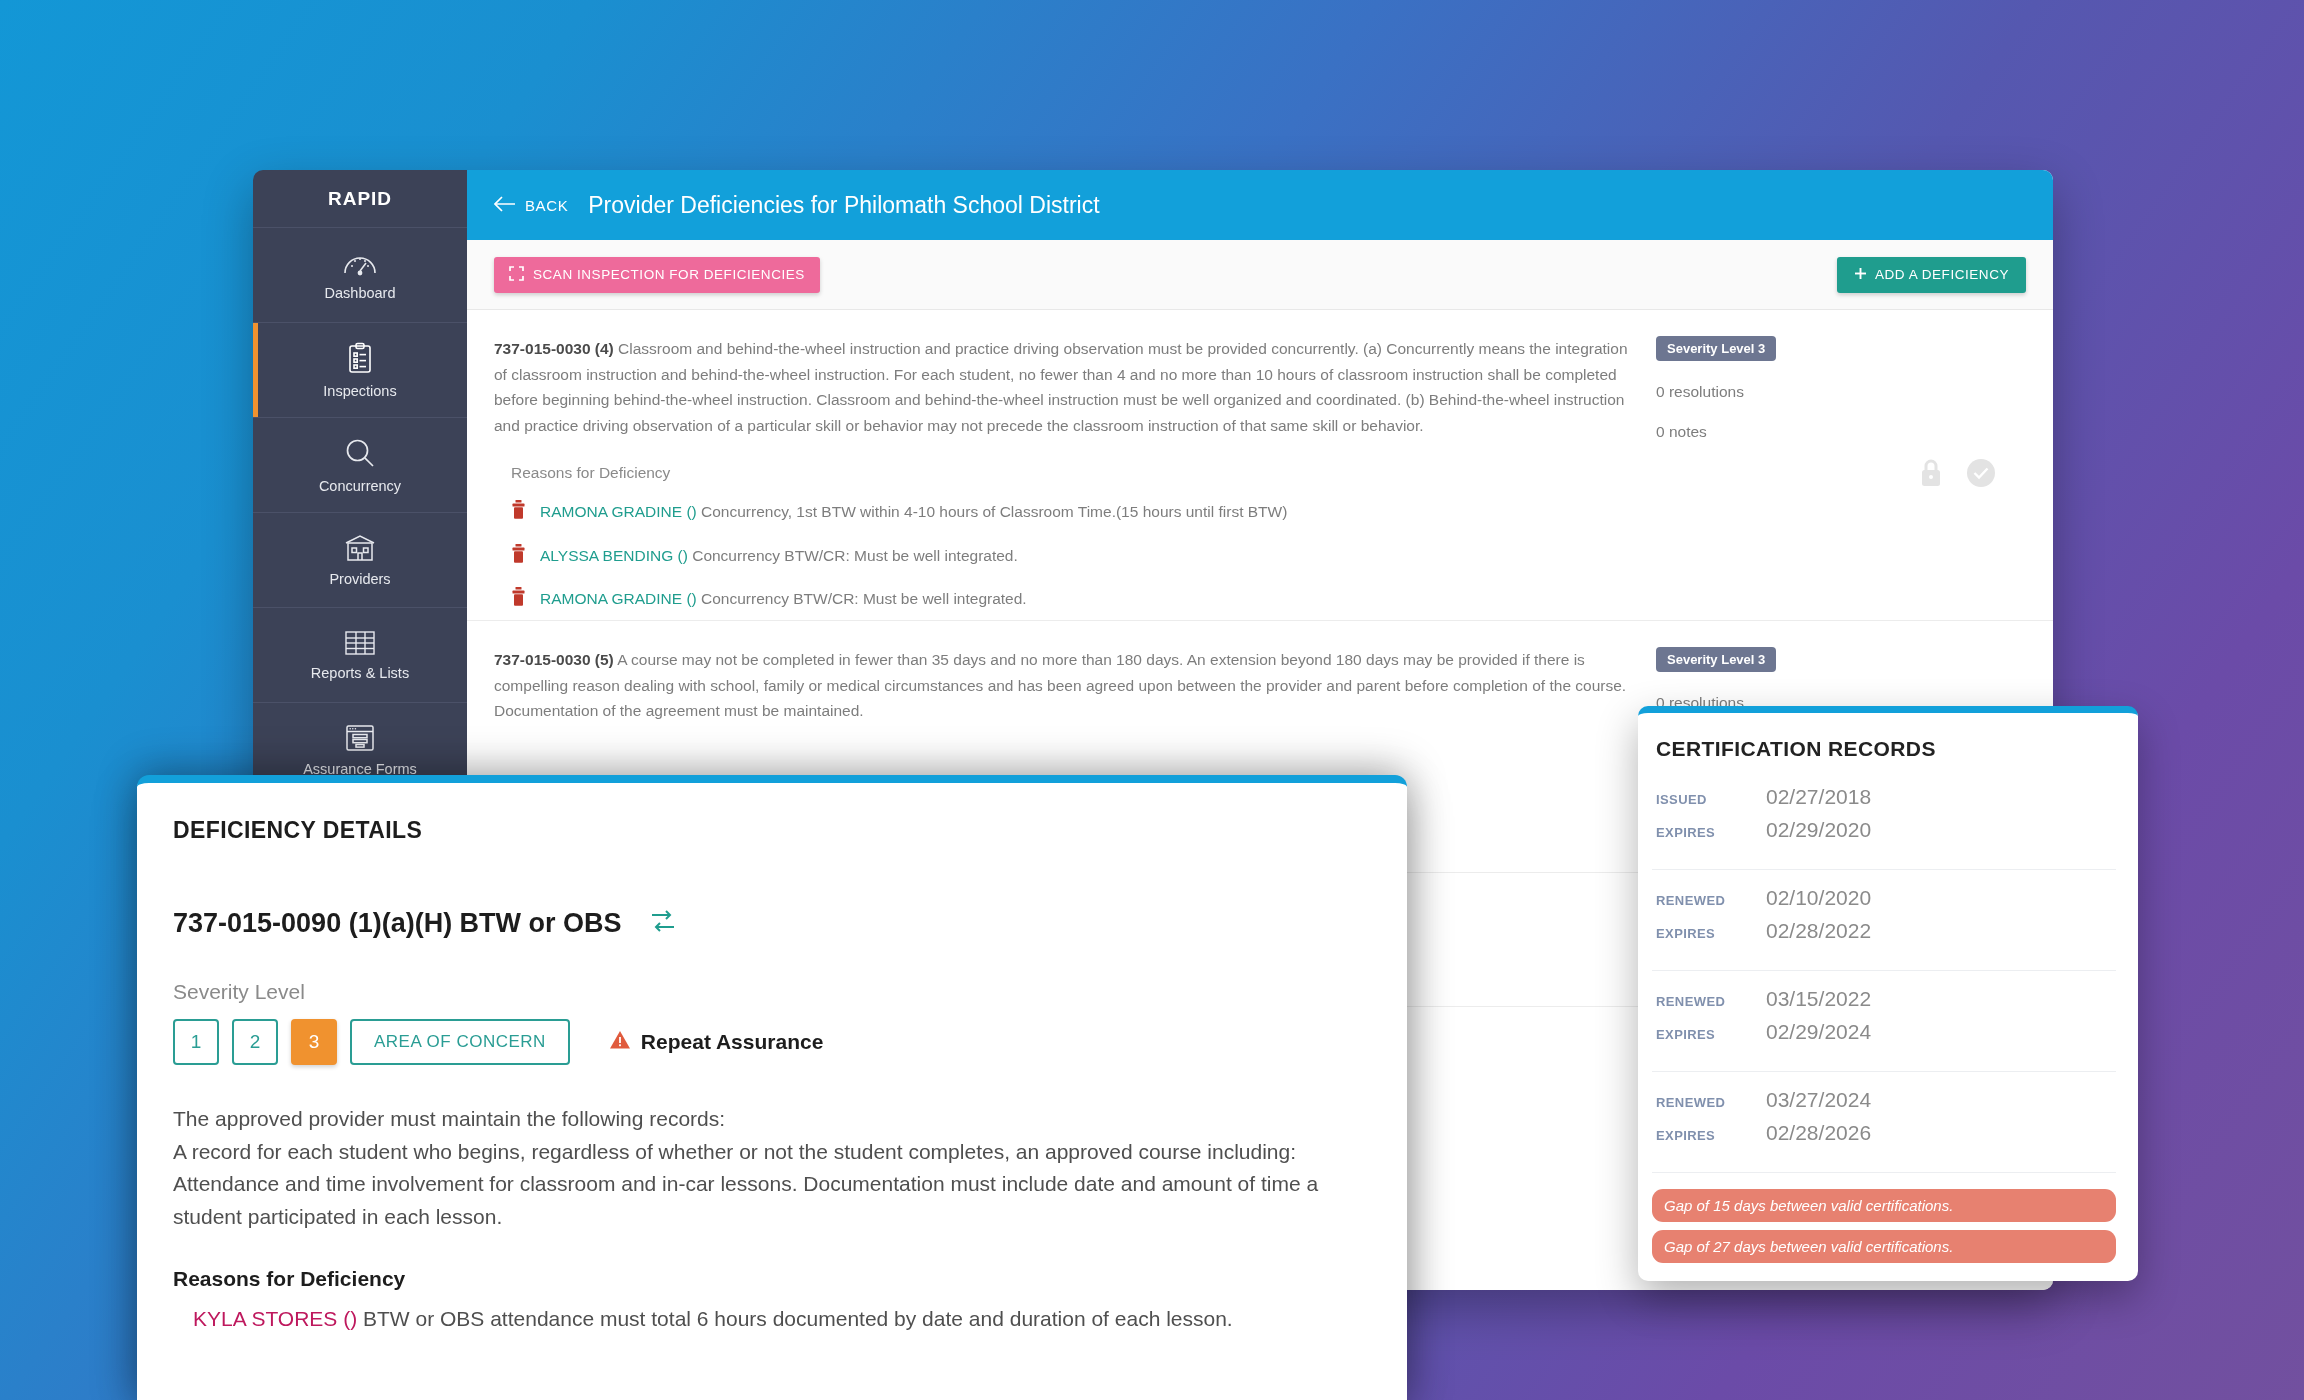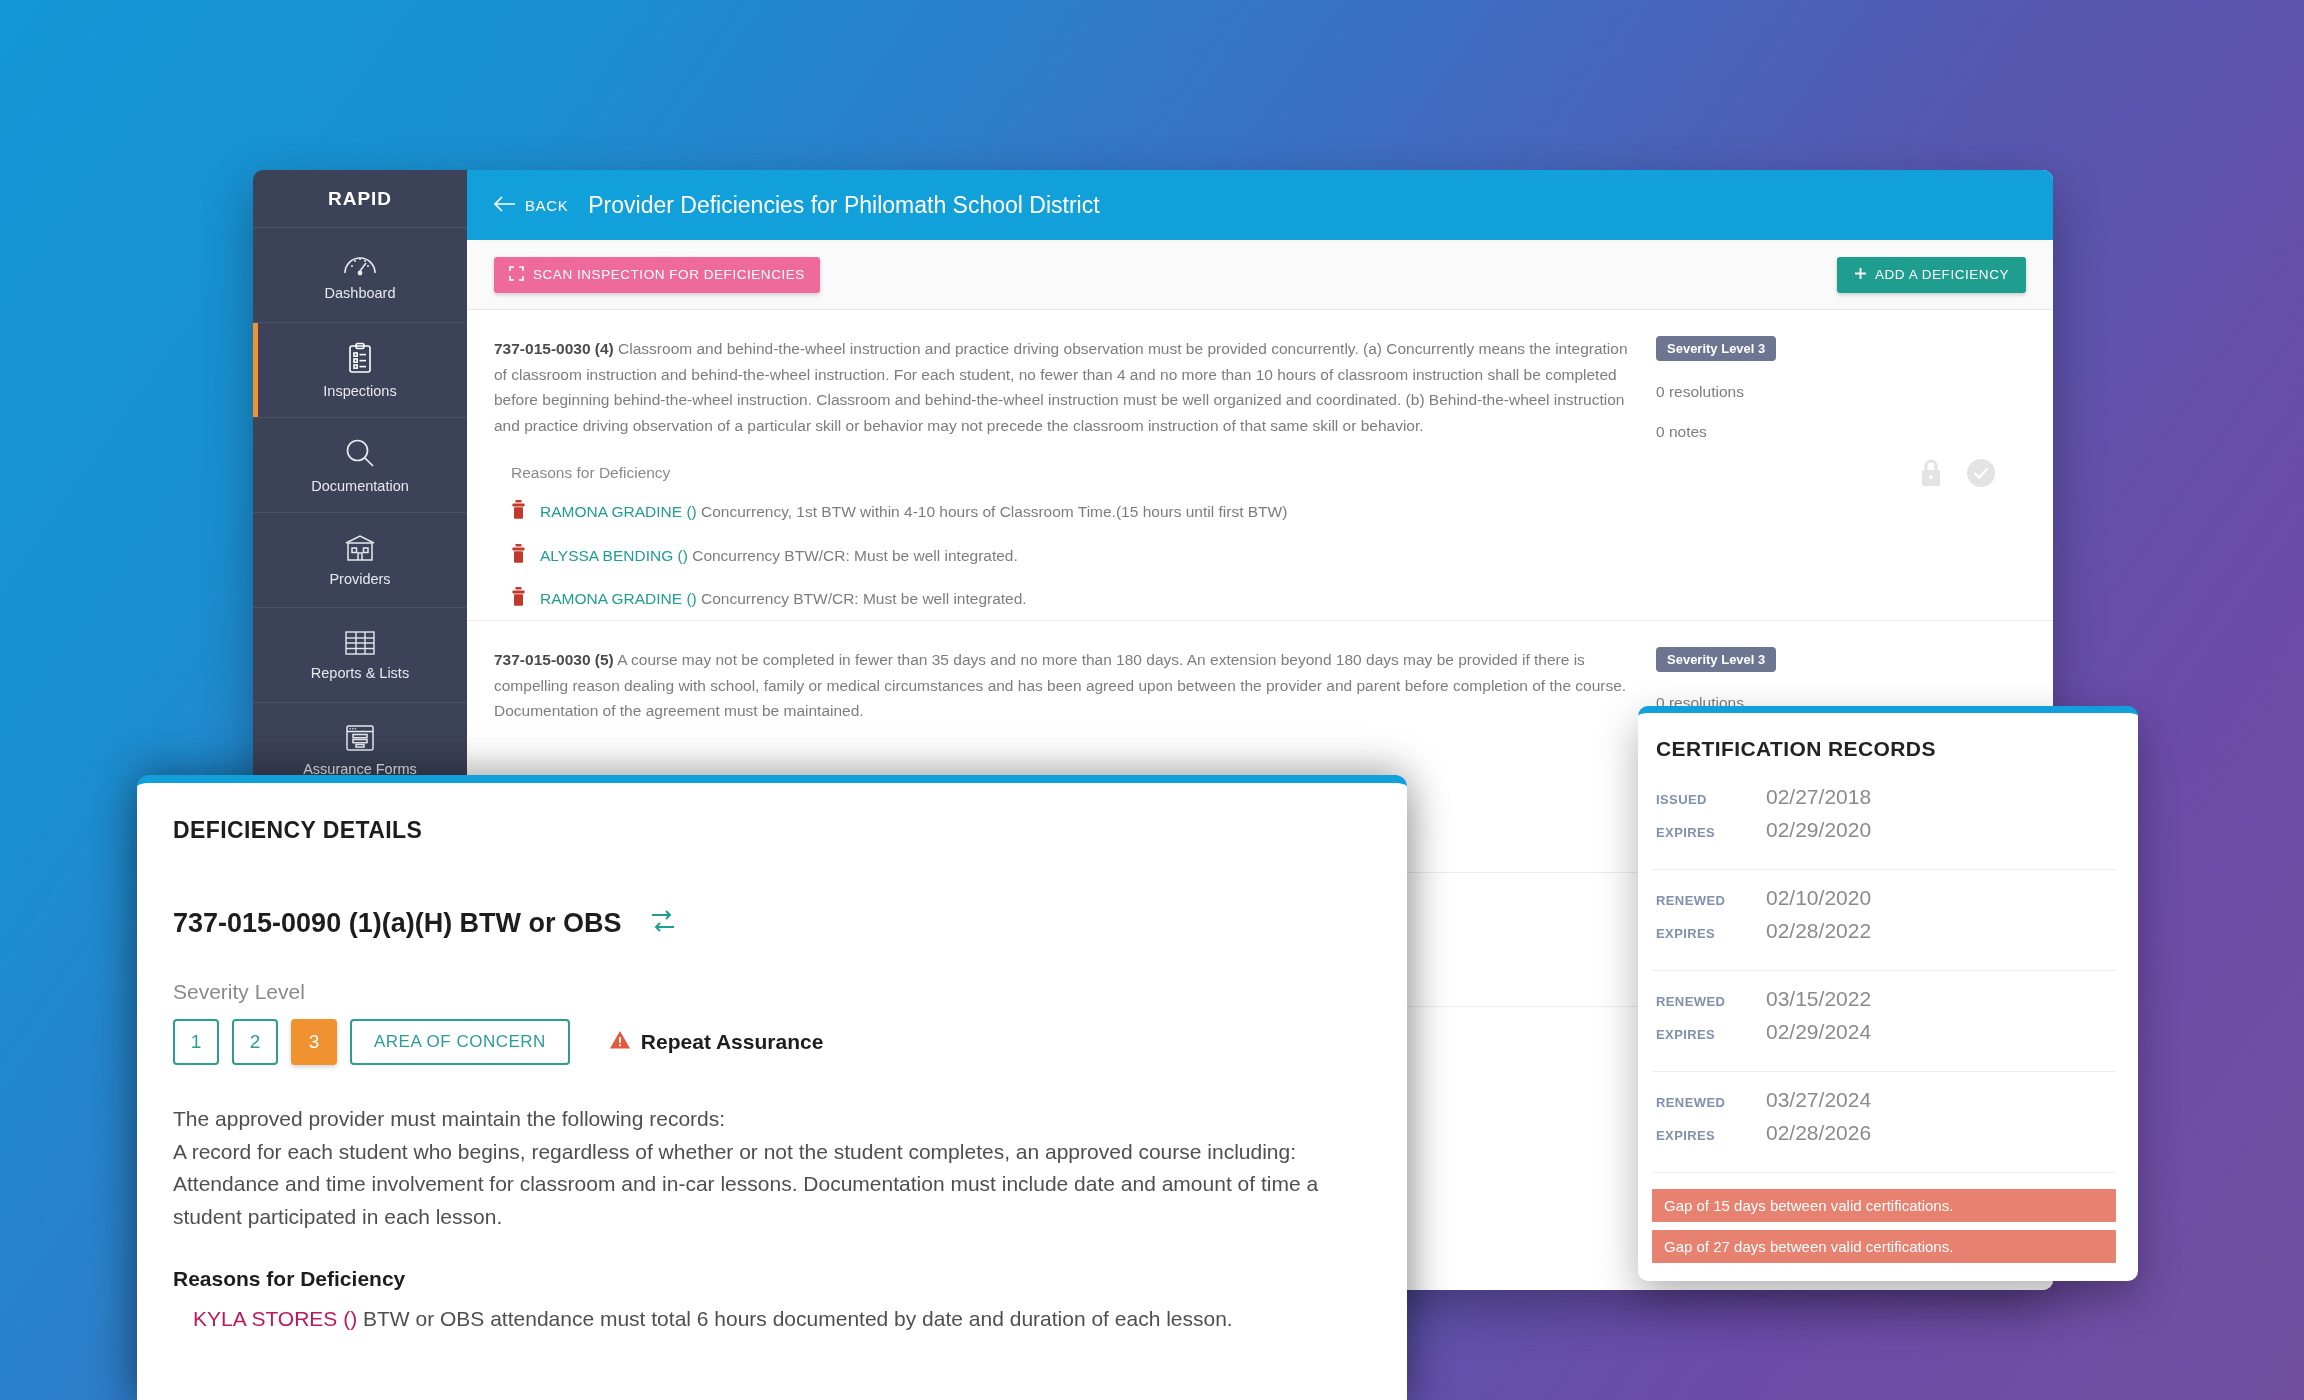--- a/index.html
+++ b/index.html
@@ -120,22 +120,22 @@
     overflow: hidden;
     margin-top: 8px;
   }
   .cert-title { font-size: 21px; font-weight: bold; color: #222; letter-spacing: .4px; margin-bottom: 24px; padding-left: 4px; }
   .cert-group { border-bottom: 1px solid #eceef1; padding: 0 0 18px 0; margin-bottom: 16px; }
   .cert-group:last-of-type { border-bottom: 1px solid #eceef1; }
   .cert-line { display: flex; align-items: baseline; margin-bottom: 9px; padding-left: 4px; }
   .cert-key { width: 110px; flex: 0 0 110px; font-size: 13px; font-weight: bold; color: #8090ad; letter-spacing: .4px; }
   .cert-val { font-size: 21px; color: #8a8a8a; }
   .gap-alert {
-    background: #e78170; color: #fff; border-radius: 1px;
-    font-size: 15px; padding: 8px 12px; margin-top: 8px;
+    background: #e78170; color: #fff; border-radius: 11px;
+    font-size: 15px; padding: 8px 12px; margin-top: 8px; font-style: italic;
   }
 
   
   .detail-panel {
     position: absolute;
     left: 137px; top: 775px;
     width: 1270px; height: 625px;
     background: #fff;
     border-radius: 12px 12px 0 0;
     border-top: 8px solid #12a0da;
@@ -202,21 +202,21 @@
       <span class="nav-label">Inspections</span>
     </div>
 
     <div class="nav-item">
       <span class="nav-icon">
         <svg width="32" height="32" viewBox="0 0 32 32" fill="none" stroke="#e7e9ee" stroke-width="1.7">
           <circle cx="13.5" cy="13.5" r="10"></circle>
             <line x1="20.8" y1="20.8" x2="29" y2="29"></line>
         </svg>
       </span>
-      <span class="nav-label">Documentation</span>
+      <span class="nav-label">Concurrency</span>
     </div>
 
     <div class="nav-item">
       <span class="nav-icon">
         <svg width="34" height="28" viewBox="0 0 34 28" fill="none" stroke="#e7e9ee" stroke-width="1.5">
           <path d="M3 9 L17 2 L31 9"></path>
             <rect x="5" y="9" width="24" height="17"></rect>
           <rect x="9" y="14" width="4.5" height="4.5"></rect>
             <rect x="20.5" y="14" width="4.5" height="4.5"></rect>
           <path d="M15 26v-7h4v7"></path>

